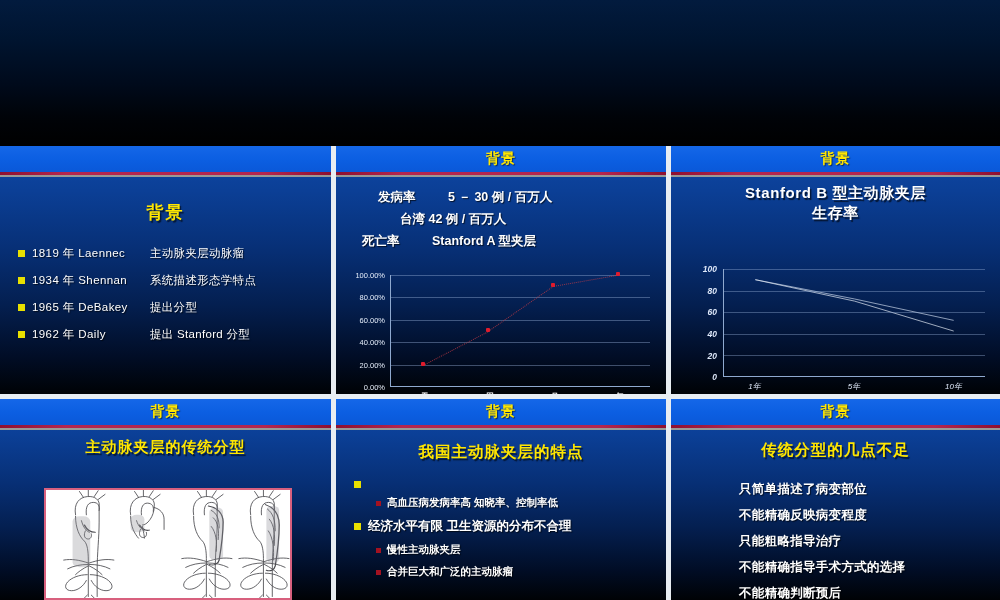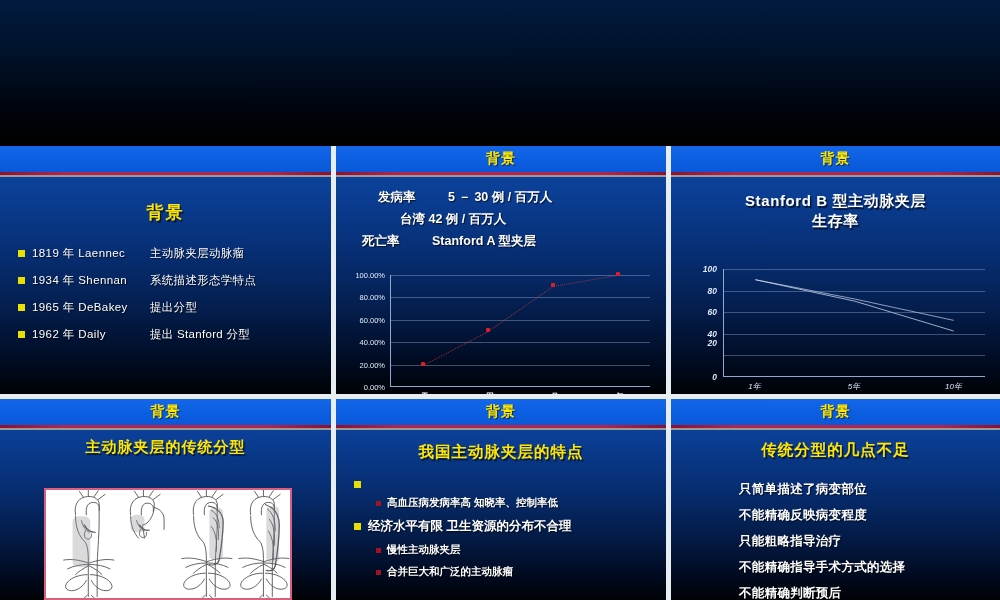--- a/index.html
+++ b/index.html
@@ -80,21 +80,21 @@
   .plot2 .pt { position:absolute; width:4px; height:4px; background:#e01b2c;
                border-radius:1px; transform:translate(-50%,50%); }
   .plot2 .trend { position:absolute; height:0; border-top:1px dotted rgba(200,60,70,.75);
                   transform-origin:0 0; }
   .plot2 .xlabels { position:absolute; left:48px; right:10px; top:116px; height:16px; }
   .plot2 .xtick { position:absolute; transform:translateX(-50%); color:#fff;
                   font-size:8px; font-weight:bold; text-shadow:1px 1px 1px rgba(0,0,0,.7); }
 
   
   #s3 { left:671px; top:146px; width:329px; height:248px; }
-  #s3 .headline { font-size:15px; margin-top:14px; color:#ffffff;
+  #s3 .headline { font-size:15px; margin-top:6px; color:#ffffff;
                   text-shadow:1.5px 1.5px 1px rgba(0,0,0,.65); line-height:1.35;
                   letter-spacing:.6px; }
   .plot3 { position:absolute; left:10px; top:92px; width:310px; height:150px; }
   .plot3 .ylabels { position:absolute; left:0; top:0; width:40px; height:108px; }
   .plot3 .ytick { position:absolute; right:4px; transform:translateY(-50%);
                   color:#dfe9fa; font-size:8.5px; font-style:italic; font-weight:bold; }
   .plot3 .area { position:absolute; left:42px; top:0; right:6px; height:108px;
                  border-left:1px solid #8fa9cf; border-bottom:1px solid #8fa9cf; }
   .plot3 .grid { position:absolute; left:0; right:0; height:1px; background:rgba(150,175,215,.40); }
   .plot3 svg { position:absolute; left:0; top:0; width:100%; height:100%; }
@@ -229,21 +229,21 @@
       <div class="headline">
         <div>Stanford B 型主动脉夹层</div>
         <div>生存率</div>
       </div>
       <div class="plot3" id="plot3">
         <div class="ylabels" id="p3y">
             <div class="ytick" style="top: 0px;">100</div>
             <div class="ytick" style="top: 21.6px;">80</div>
             <div class="ytick" style="top: 43.2px;">60</div>
             <div class="ytick" style="top: 64.8px;">40</div>
-            <div class="ytick" style="top: 74px;">20</div>
+            <div class="ytick" style="top: 87px;">20</div>
             <div class="ytick" style="top: 108px;">0</div>
           </div>
         <div class="area" id="p3a">
           <svg id="p3svg" viewBox="0 0 100 100" preserveAspectRatio="none">
               <polyline points="12,9.999999999999998 50,28.000000000000007 88,48" fill="none" stroke="#c9d6ea" stroke-width="0.7" vector-effect="non-scaling-stroke"></polyline>
               <polyline points="12,9.999999999999998 50,30.000000000000004 88,57.99999999999999" fill="none" stroke="#e3e9f4" stroke-width="0.7" vector-effect="non-scaling-stroke"></polyline>
             </svg>
         <div class="grid" style="top: 0px;"></div>
             <div class="grid" style="top: 21.6px;"></div>
             <div class="grid" style="top: 43.2px;"></div>

